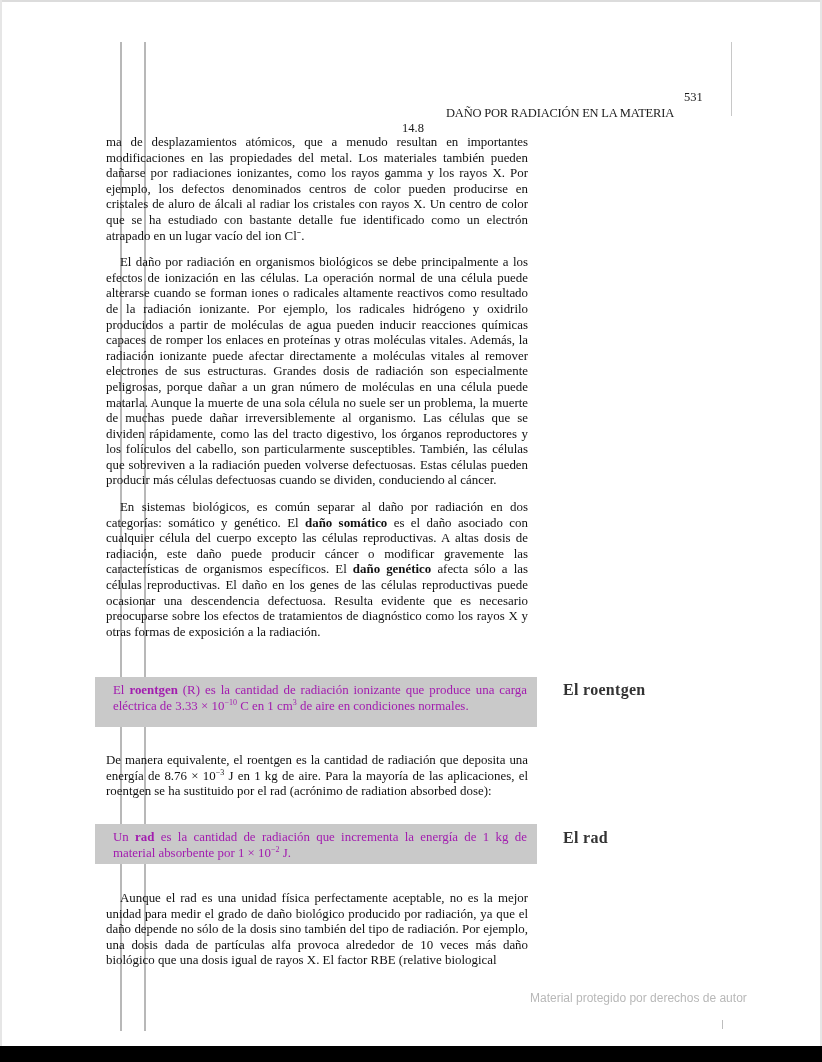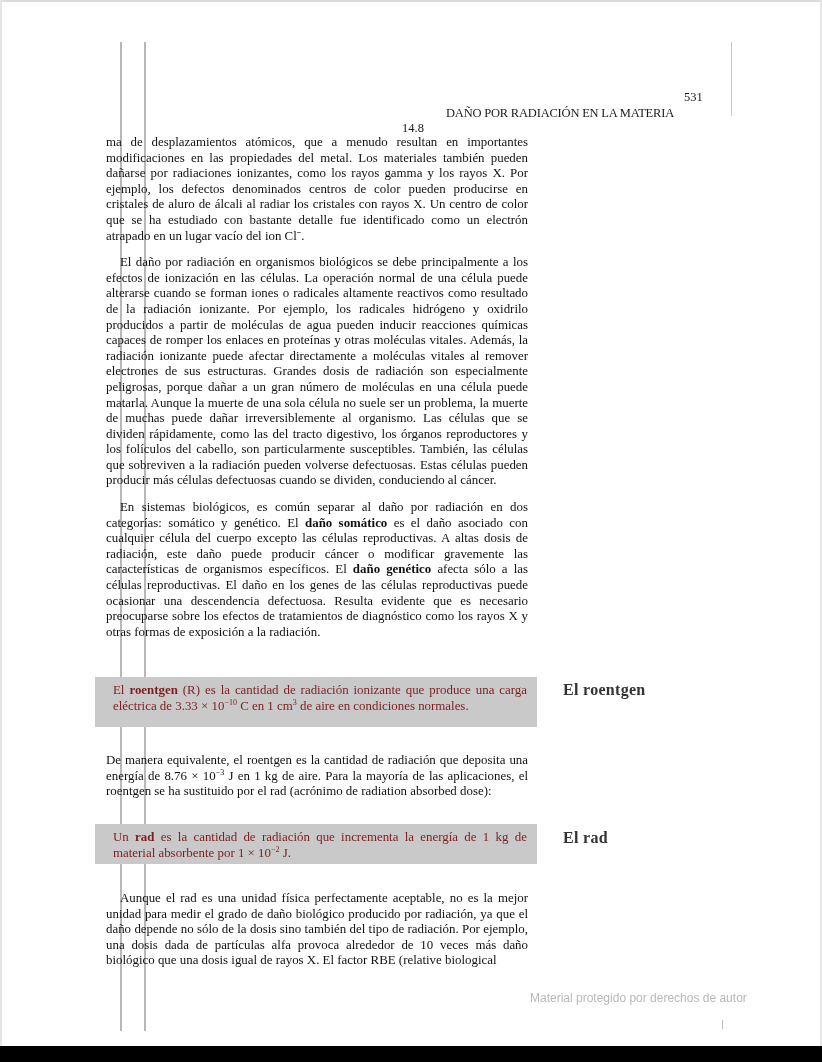--- a/index.html
+++ b/index.html
@@ -35,21 +35,21 @@
       text-align: justify; hyphens: none;
     }
     .body-text p { margin: 11px; text-indent: 0; }
     .body-text p.indent { text-indent: 14px; }
     .b { font-weight: bold; }
 
     .para1 { top: 124px; }
     .defbox {
       position: absolute; left: 95px; width: 442px; background: #c9c9c9;
       padding: 6px 10px 6px 18px; box-sizing: border-box;
-      font-size: 12.9px; line-height: 15.6px; color: #7f1d1d; text-align: justify;
+      font-size: 12.9px; line-height: 15.6px; color: #a21caf; text-align: justify;
     }
     .defbox.roentgen { top: 677px; height: 50px; width: 442px; }
     .defbox.rad { top: 824px; height: 40px; width: 442px; }
     .margin-note {
       position: absolute; left: 563px; font-size: 16px; color: #333;
       font-weight: bold; letter-spacing: 0.3px;
     }
     .margin-note.roentgen { top: 681px; }
     .margin-note.rad { top: 829px; }
 

